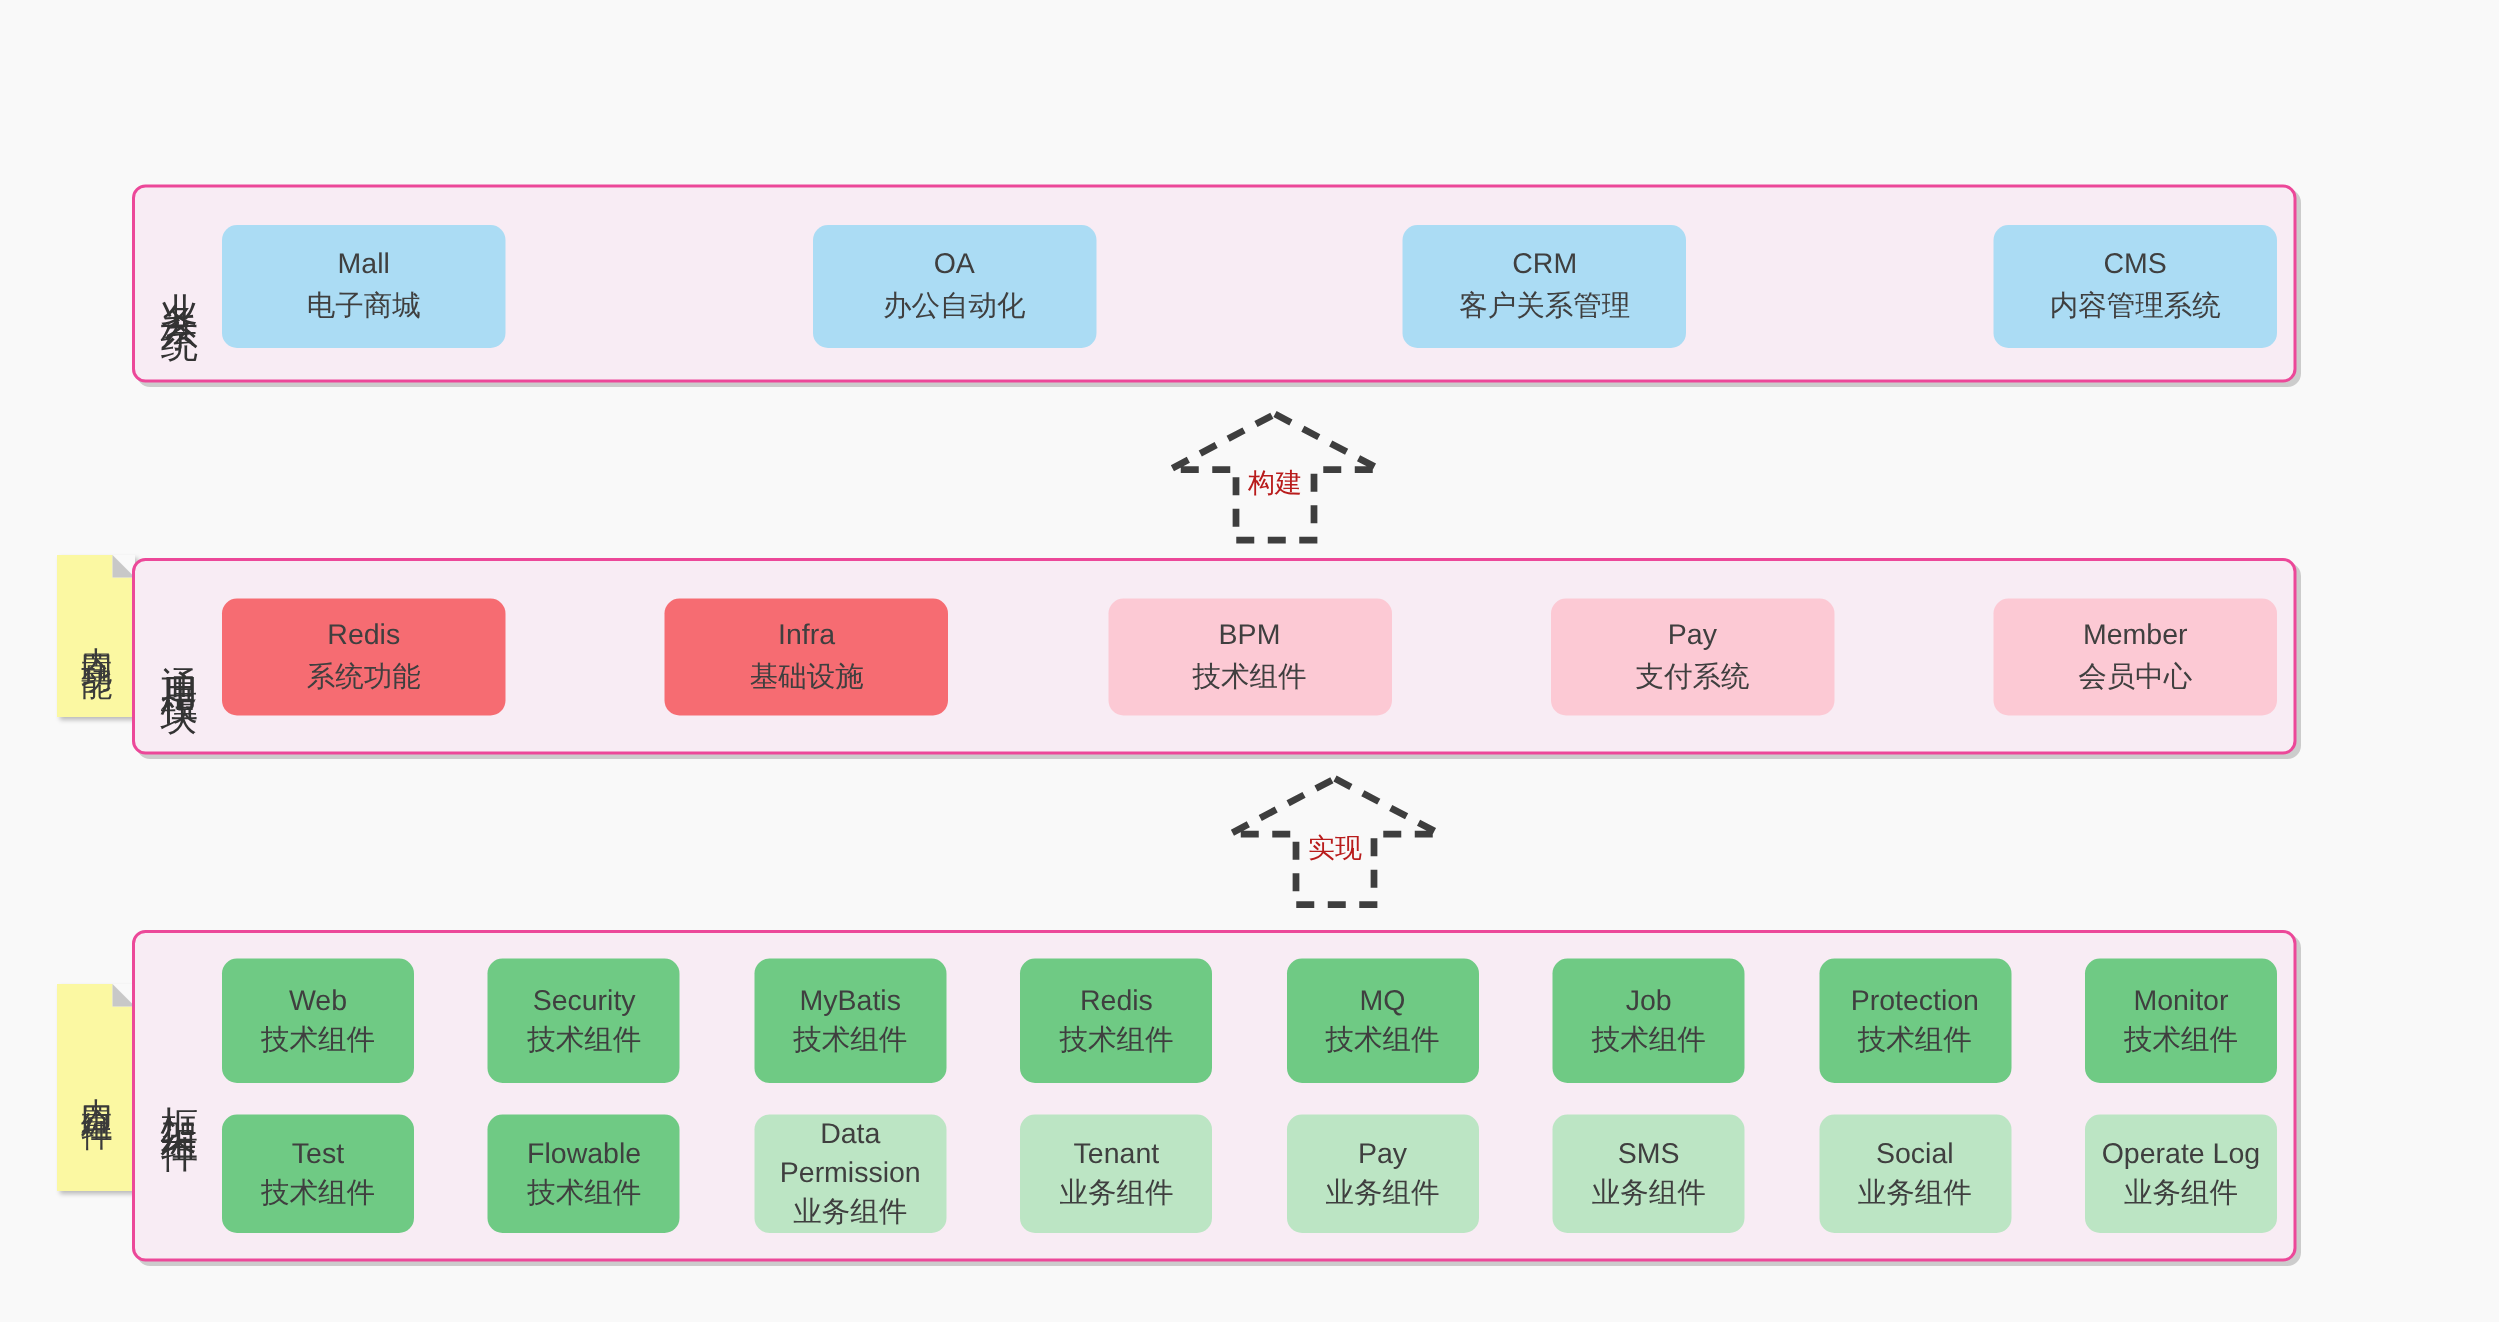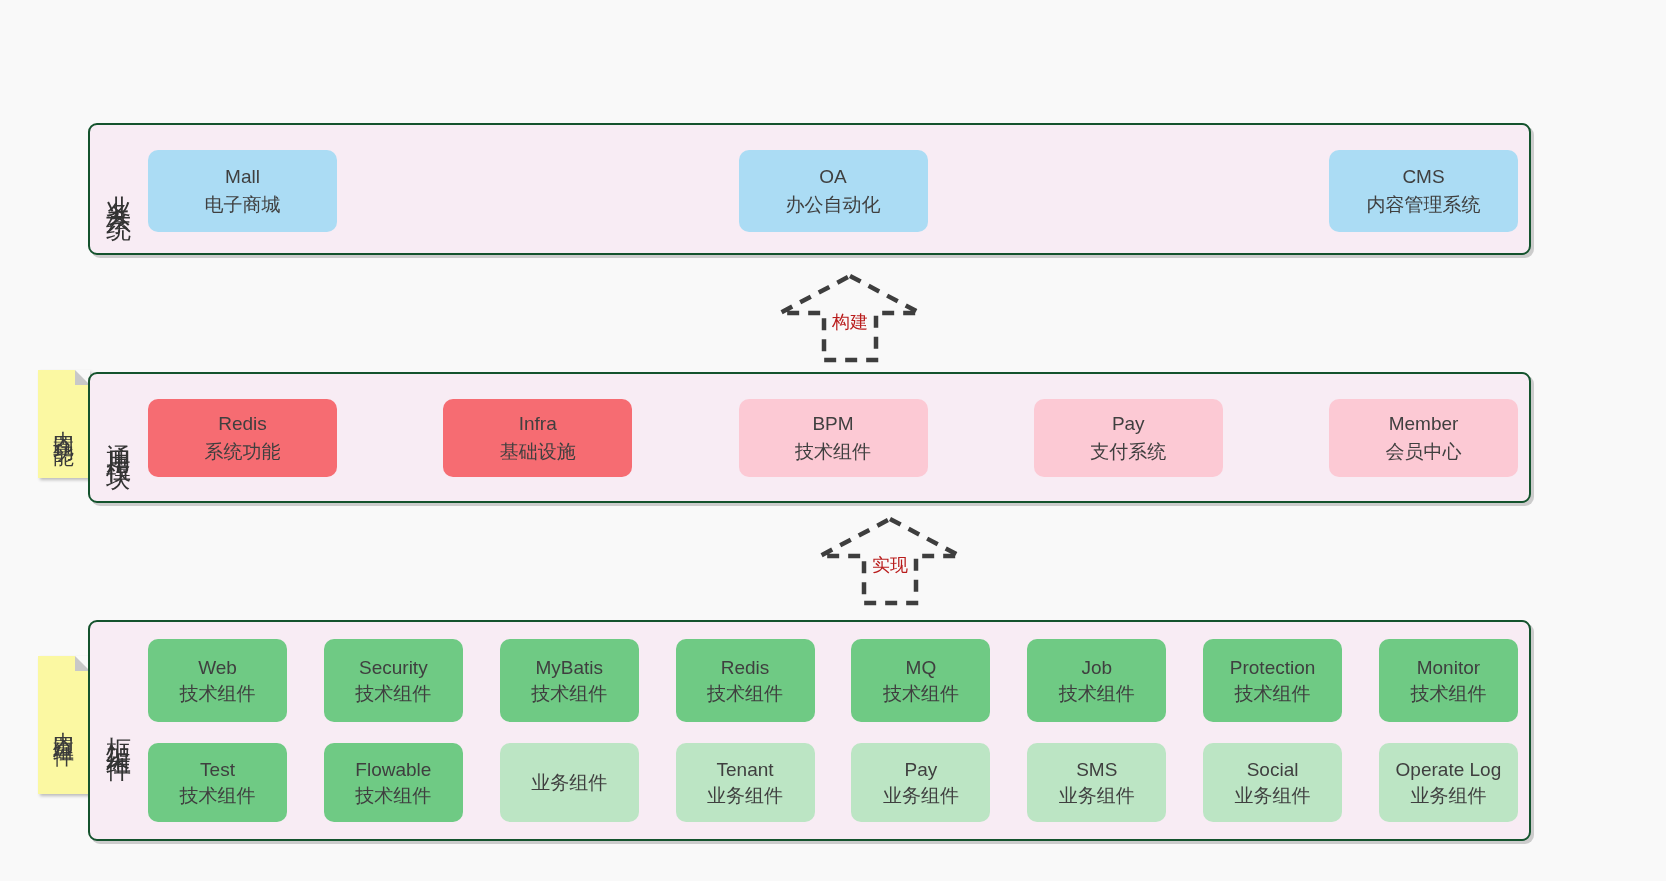--- a/index.html
+++ b/index.html
@@ -1,40 +1,40 @@
 <!DOCTYPE html>
 <html><head>
 <meta charset="utf-8">
 <style>
   * { margin:0; padding:0; box-sizing:border-box; }
   body { background:#f9f9f9; font-family:"Liberation Sans", sans-serif; }
   .stage { position:relative; width:1666px; height:881px; background:#f9f9f9; overflow:hidden; }
 
   
   .band { position:absolute; left:88px; width:1443px; background:#f8ecf4;
-          border:2px solid #14532d; border-radius:9px;
+          border:2px solid #ec4899; border-radius:9px;
           box-shadow:3px 3px 0 rgba(0,0,0,0.18); z-index:2; }
   .band-a { top:123px; height:132px; }
   .band-b { top:372px; height:131px; }
   .band-c { top:620px; height:221px; }
 
   .band-label { position:absolute; left:16px; top:50%; transform:translateY(-50%);
                 writing-mode:vertical-rl; text-orientation:upright;
                 font-size:25px; letter-spacing:7px; color:#333; line-height:1; }
 
   .box-row { position:absolute; left:58px; width:1370px; display:flex; justify-content:space-between; }
   .band-a .box-row { top:25px; height:82px; }
   .band-b .box-row { top:25px; height:78px; }
   .band-c .row1 { top:17px; height:83px; }
   .band-c .row2 { top:121px; height:79px; }
 
   .box { border-radius:10px; display:flex; flex-direction:column; justify-content:center;
          align-items:center; text-align:center; color:#3f3f3f; }
   .band-a .box, .band-b .box { width:189px; font-size:19px; line-height:28px; }
-  .band-c .box { width:139px; font-size:19px; line-height:26px; }
+  .band-c .box { width:128px; font-size:19px; line-height:26px; }
   .box-sub { font-size:19px; }
 
   .blue { background:#abdcf4; }
   .red { background:#f66c72; }
   .pink { background:#fcc9d4; }
   .green { background:#6fca84; }
   .lightgreen { background:#bce5c4; }
 
   
   .sticky { position:absolute; left:38px; width:52px; background:#fbf8a2;
@@ -73,20 +73,24 @@
     <div class="box-row">
       <div class="box blue">
         <div class="box-title">Mall</div>
         <div class="box-sub">电子商城</div>
       </div>
       <div class="box blue">
         <div class="box-title">OA</div>
         <div class="box-sub">办公自动化</div>
       </div>
       <div class="box blue">
+        <div class="box-title">CRM</div>
+        <div class="box-sub">客户关系管理</div>
+      </div>
+      <div class="box blue">
         <div class="box-title">CMS</div>
         <div class="box-sub">内容管理系统</div>
       </div>
     </div>
   </section>
 
   <div class="arrow arrow-1">
     <svg viewBox="0 0 150 92" width="150" height="92">
       <polygon points="75,4 145,41 101,41 101,88 49,88 49,41 5,41" fill="none" stroke="#3e3e3e" stroke-width="4.5" stroke-dasharray="12 9"></polygon>
     </svg>
@@ -165,20 +169,21 @@
     <div class="box-row row2">
       <div class="box green">
         <div class="box-title">Test</div>
         <div class="box-sub">技术组件</div>
       </div>
       <div class="box green">
         <div class="box-title">Flowable</div>
         <div class="box-sub">技术组件</div>
       </div>
       <div class="box lightgreen">
+        <div class="box-title">Data Permission</div>
         <div class="box-sub">业务组件</div>
       </div>
       <div class="box lightgreen">
         <div class="box-title">Tenant</div>
         <div class="box-sub">业务组件</div>
       </div>
       <div class="box lightgreen">
         <div class="box-title">Pay</div>
         <div class="box-sub">业务组件</div>
       </div>

